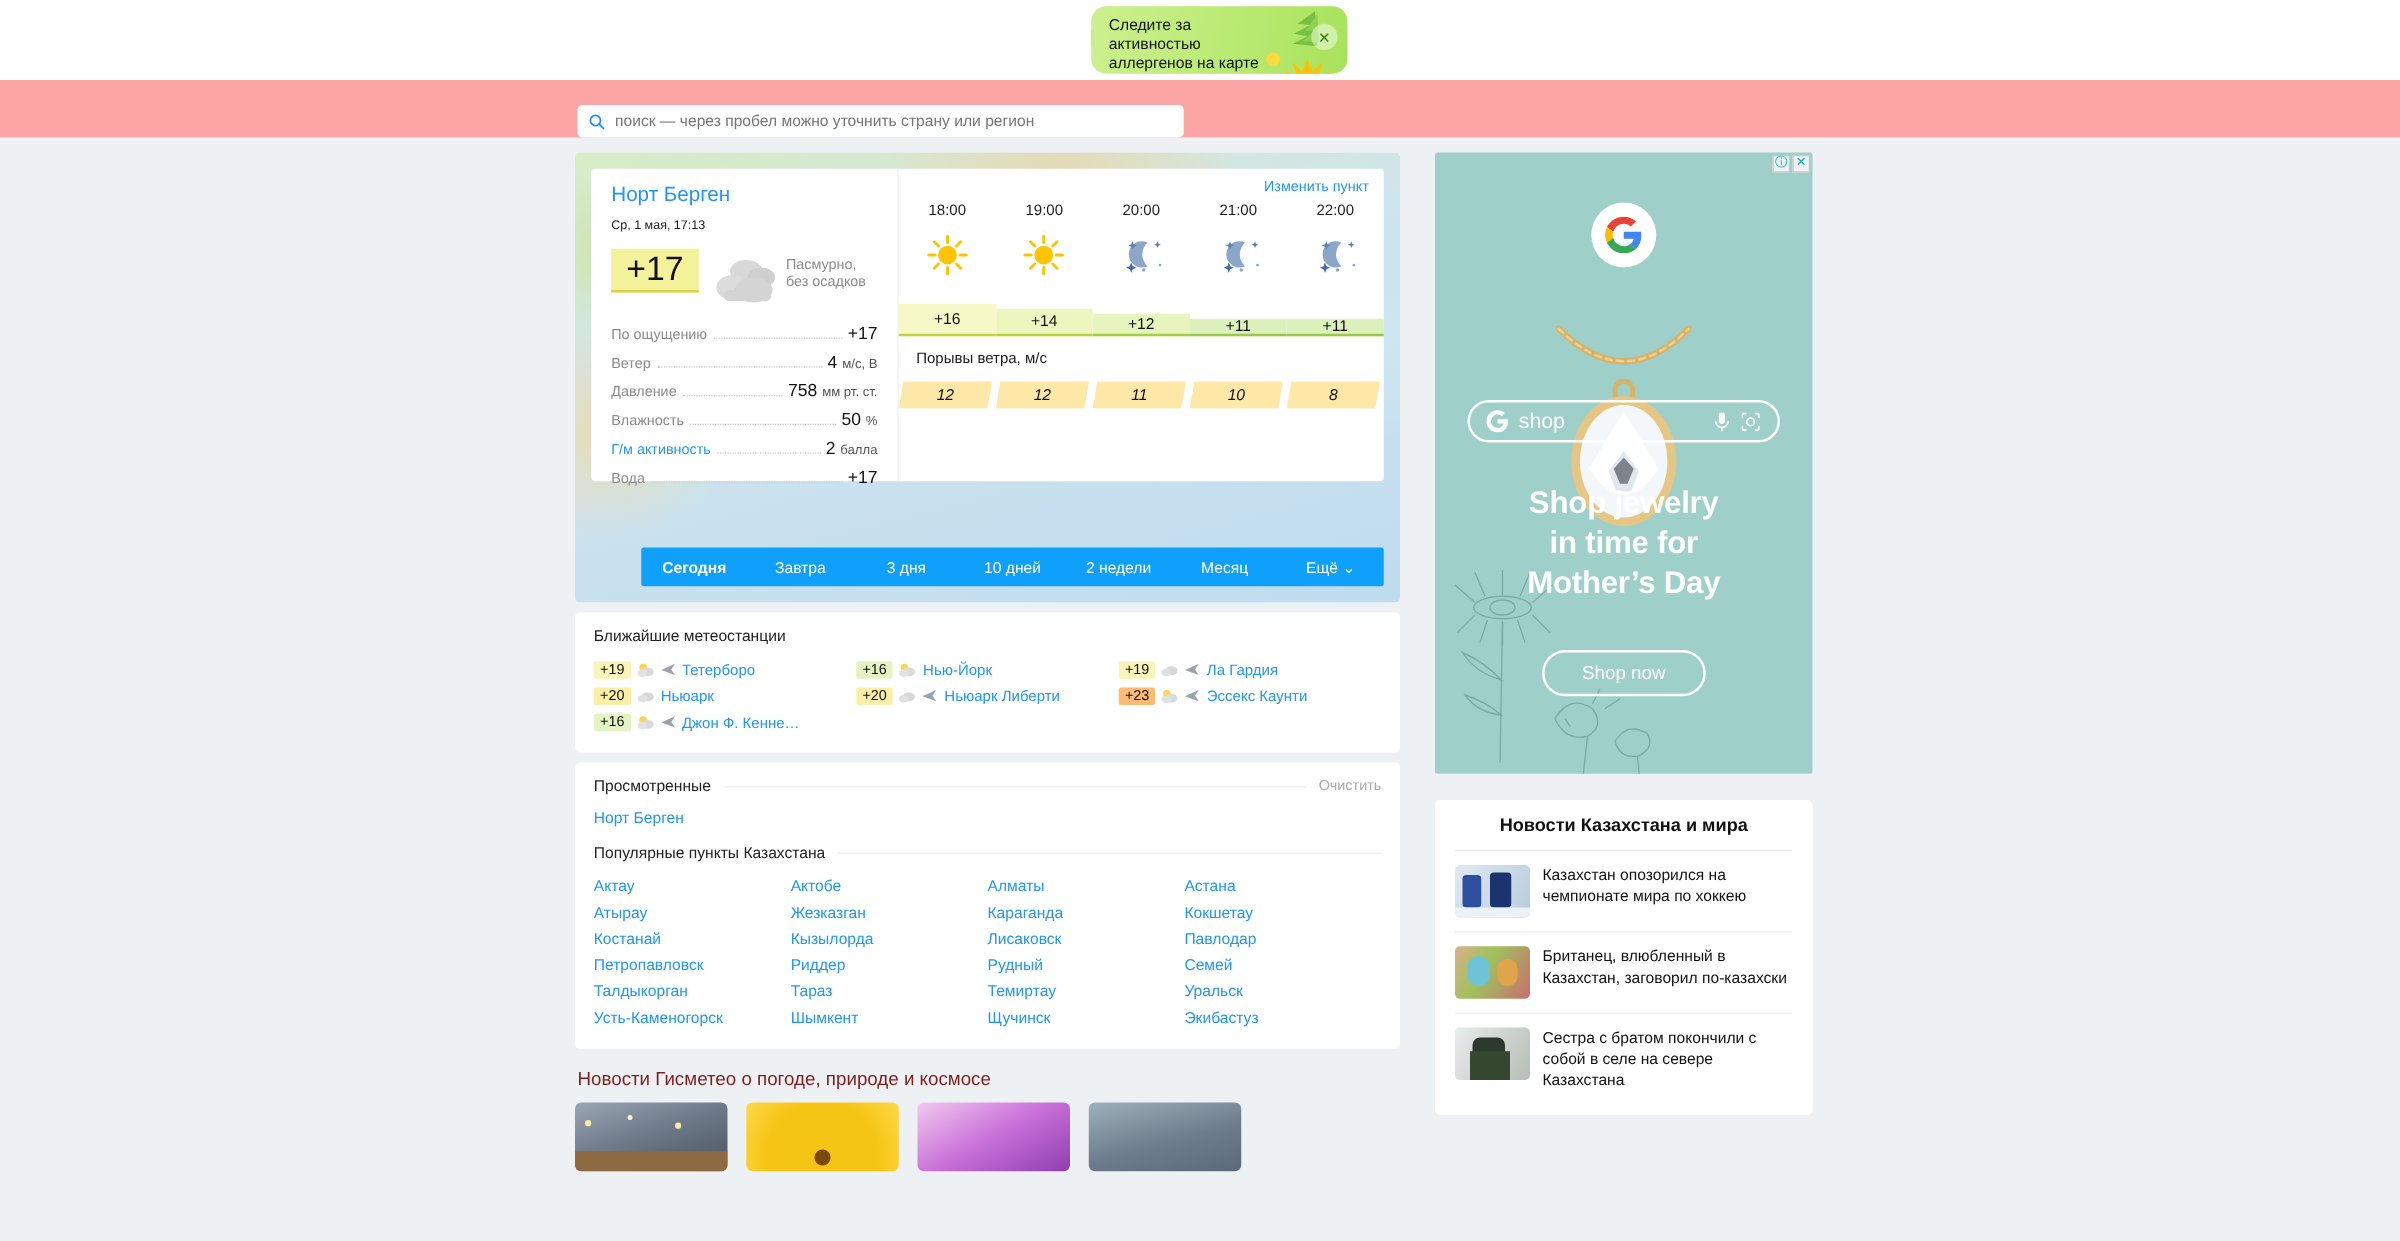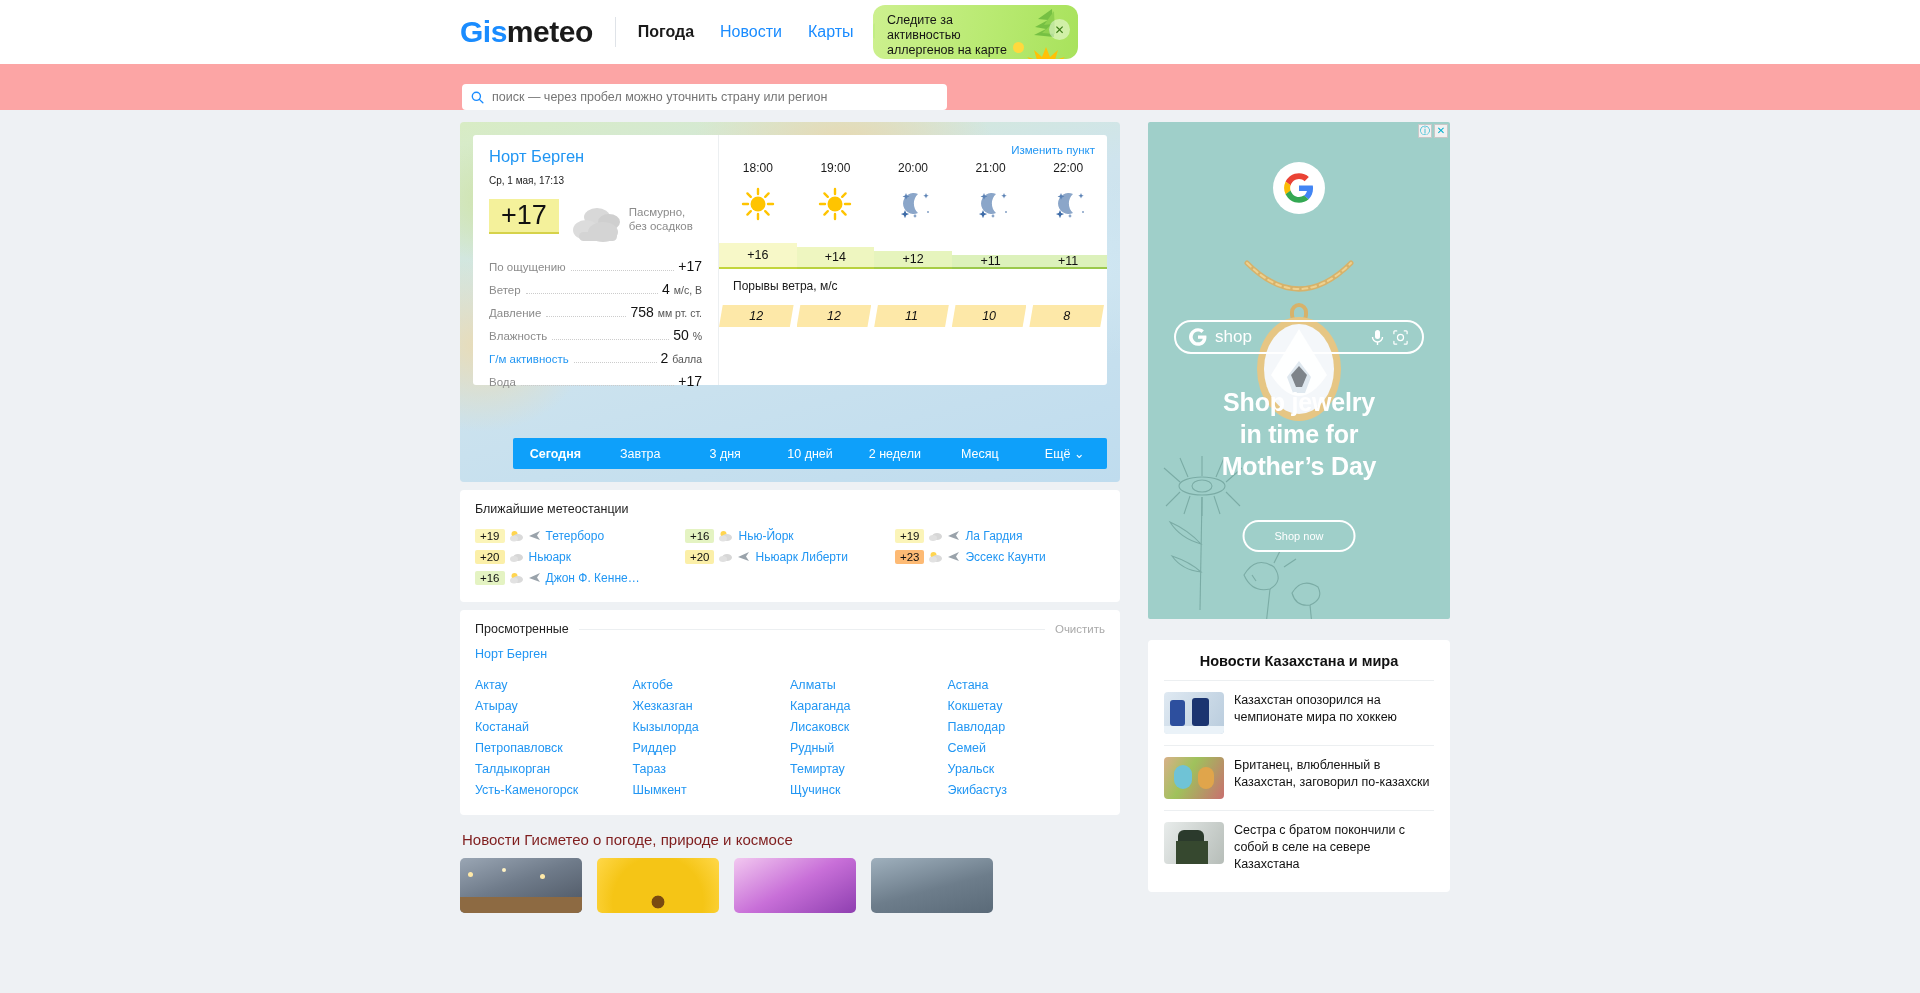--- a/index.html
+++ b/index.html
@@ -194,48 +194,37 @@
     border: 2px solid #fff; border-radius: 19px; display: flex; align-items: center;
     padding: 0 13px; color: #fff; font-size: 17px; gap: 8px; z-index: 3;
   }
   .ad-headline {
     position: absolute; left: 0; right: 0; top: 264px; text-align: center;
     color: #fff; font-size: 25px; line-height: 32px; font-weight: 700;
     letter-spacing: -0.2px;
   }
   .ad-btn {
     position: absolute; left: 50%; transform: translateX(-50%); top: 398px;
-    border: 2px solid #fff; border-radius: 20px; color: #fff; font-size: 11px;
+    border: 2px solid #fff; border-radius: 20px; color: #fff; font-size: 15px;
     padding: 8px 30px; cursor: pointer;
   }
   .ad-flower { position: absolute; left: 8px; top: 330px; opacity: .55; }
   .ad-flower2 { position: absolute; left: 78px; bottom: -6px; opacity: .55; }
 
   
   .sidenews { background: #fff; border-radius: 4px; margin-top: 21px; padding: 13px 16px 8px 16px; }
   .sidenews h3 { font-size: 14.5px; text-align: center; color: #111; margin-bottom: 11px; }
   .snitem { display: flex; gap: 10px; padding: 11px 0; border-top: 1px solid #eceff1; }
   .snthumb { width: 60px; height: 42px; border-radius: 4px; flex: none; overflow: hidden; }
   .sntext { font-size: 12.5px; line-height: 17px; color: #111; cursor: pointer; }
 </style>
 </head>
 <body>
 
 <div class="header">
-  <div class="header-inner">
-    <div class="logo">
-      <span class="gis">Gis</span><span class="meteo">meteo</span>
-    </div>
-    <div class="logo-divider"></div>
-    <div class="nav">
-      <a class="active">Погода</a>
-      <a>Новости</a>
-      <a>Карты</a>
-    </div>
-  </div>
 
   <div class="tooltip">
     <div class="tooltip-arrow"></div>
     <svg class="tt-leaf" viewBox="0 0 48 36">
       <path d="M44 2 L30 12 L40 13 L27 20 L38 22 L26 28 L46 30 Z" fill="#76c043"></path>
       <path d="M46 4 L36 18 L44 17 L34 26 L47 27 Z" fill="#8fd14f"></path>
     </svg>
     <div class="tt-dot"></div>
     <svg class="tt-sun" viewBox="0 0 44 26">
       <path d="M22 4 L26 14 L34 7 L31 17 L41 14 L34 21 L44 22 L0 22 L10 21 L3 14 L13 17 L10 7 L18 14 Z" fill="#ffc107"></path>
@@ -513,20 +502,24 @@
     </div>
 
     <div class="panel">
       <div class="hdr-line">
         <span class="t">Просмотренные</span>
         <span class="rule"></span>
         <span class="act">Очистить</span>
       </div>
       <div class="viewed-item">Норт Берген</div>
 
+      <div class="hdr-line">
+        <span class="t">Популярные пункты Казахстана</span>
+        <span class="rule"></span>
+      </div>
       <div class="pop-grid">
         <a>Актау</a>
         <a>Актобе</a>
         <a>Алматы</a>
         <a>Астана</a>
         <a>Атырау</a>
         <a>Жезказган</a>
         <a>Караганда</a>
         <a>Кокшетау</a>
         <a>Костанай</a>

